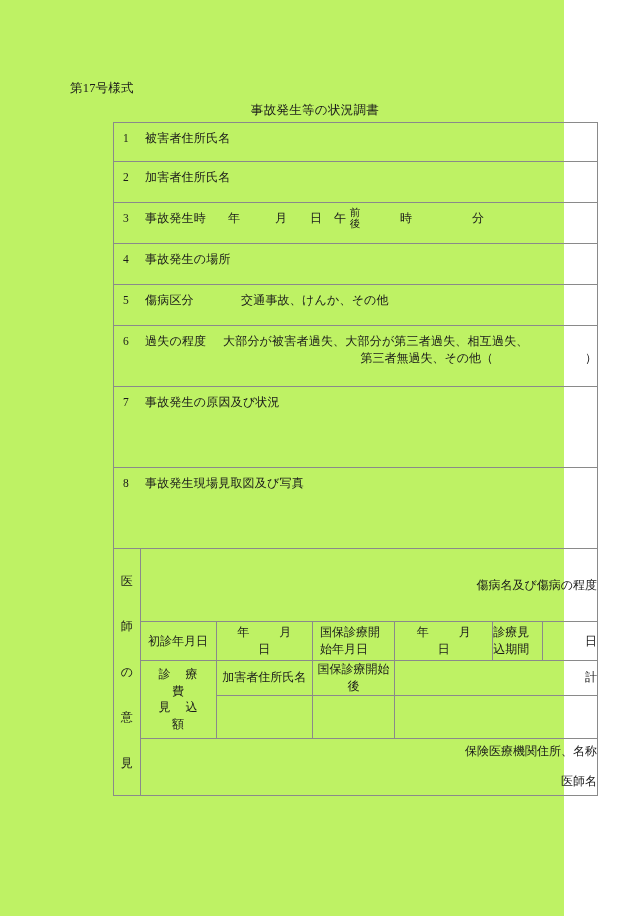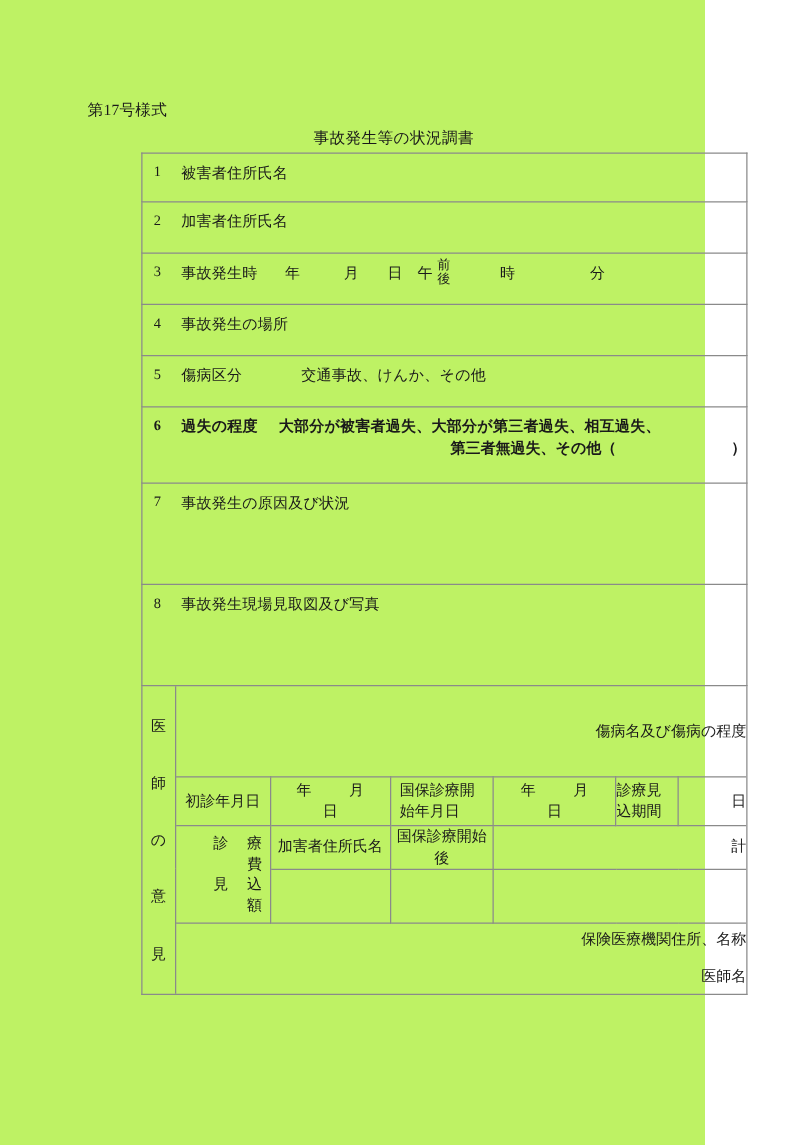--- a/index.html
+++ b/index.html
@@ -69,21 +69,21 @@
     font-size: 11.5px;
     vertical-align: top;
   }
   .lbl {
     display: inline-block;
     vertical-align: top;
     letter-spacing: 0.2px;
   }
   .r-h38 { height: 38px; }
   .r-h40 { height: 40px; text-decoration: underline; }
-  .r-h60 { height: 60px; font-weight: bold; }
+  .r-h60 { height: 60px; }
   .r-h80 { height: 80px; }
 
   
   .dateline {
     position: relative;
     display: inline-block;
     vertical-align: top;
     white-space: nowrap;
   }
   .dateline span.tk { display: inline-block; text-align: center; }
@@ -165,21 +165,21 @@
   .ymd-spread .c { width: 32px; }
 
   .two-line {
     text-align: left;
     font-size: 11.5px;
     line-height: 1.25;
   }
   .two-line i { font-style: normal; display: block; }
 
   .spaced3 {
-    text-align: right;
+    text-align: center;
     font-size: 12px;
     line-height: 1.3;
   }
   .spaced3 i {
     font-style: normal;
     display: block;
     letter-spacing: 6px;
     padding-left: 6px;
   }
   .blank-h { height: 42px; }

